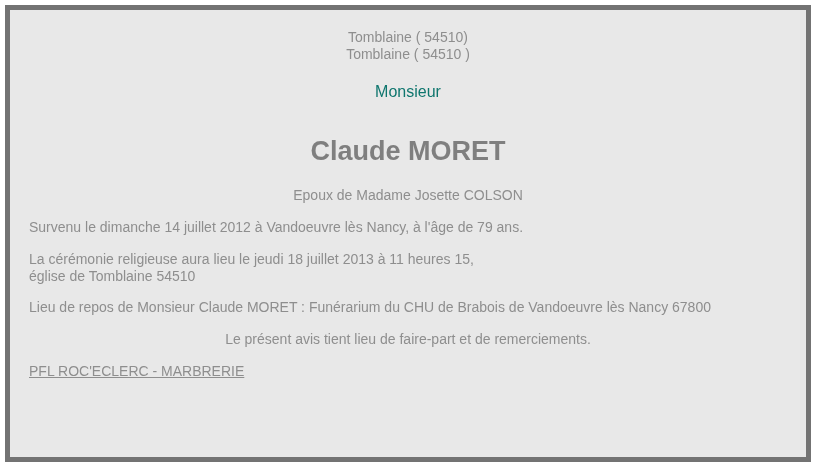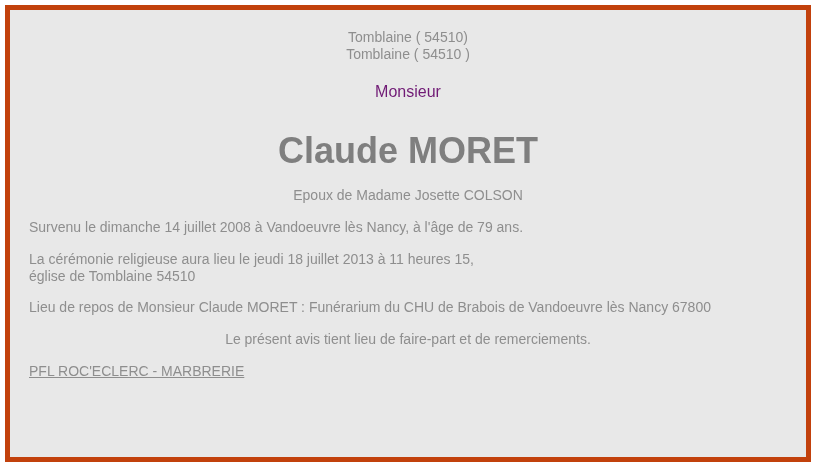--- a/index.html
+++ b/index.html
@@ -10,40 +10,40 @@
     height: 468px;
     font-family: "Liberation Sans", sans-serif;
   }
   .notice-frame {
     position: absolute;
     top: 5px;
     left: 5px;
     width: 806px;
     height: 457px;
     box-sizing: border-box;
-    border: 5px solid #c2410c;
+    border: 5px solid #737373;
     background: #e8e8e8;
     overflow: hidden;
   }
   .notice-content {
     padding: 0 19px;
     color: #8e8e8e;
     font-size: 14px;
     line-height: 17px;
   }
   .notice-content p {
     margin: 0;
   }
   .center { text-align: center; }
   .left   { text-align: left; }
 
   .location-block   { margin-top: 19px !important; }
   .intro            { margin-top: 14px !important; }
-  .civility         { margin-top: 19px !important; font-size: 16px; line-height: 19px; color: #701a75; }
-  .deceased-name    { margin-top: 33px !important; font-size: 36px; line-height: 34px; font-weight: bold; color: #7f7f7f; }
+  .civility         { margin-top: 19px !important; font-size: 16px; line-height: 19px; color: #0f766e; }
+  .deceased-name    { margin-top: 33px !important; font-size: 27px; line-height: 34px; font-weight: bold; color: #7f7f7f; }
   .spouse           { margin-top: 19px !important; }
   .death-line       { margin-top: 15px !important; }
   .ceremony-block   { margin-top: 15px !important; }
   .repose-line      { margin-top: 14px !important; }
   .closing-line     { margin-top: 15px !important; }
   .funeral-home     { margin-top: 15px !important; text-decoration: underline; }
   .funeral-company  { margin-top: 14px !important; }
 </style>
 </head>
 <body>
@@ -56,21 +56,21 @@
       <span>Tomblaine ( 54510 )</span>
     </p>
 
 
     <p class="center civility">Monsieur</p>
 
     <p class="center deceased-name">Claude MORET</p>
 
     <p class="center spouse">Epoux de Madame Josette COLSON</p>
 
-    <p class="left death-line">Survenu le dimanche 14 juillet 2008 à Vandoeuvre lès Nancy, à l'âge de 79 ans.</p>
+    <p class="left death-line">Survenu le dimanche 14 juillet 2012 à Vandoeuvre lès Nancy, à l'âge de 79 ans.</p>
 
     <p class="left ceremony-block">
       <span>La cérémonie religieuse aura lieu le jeudi 18 juillet 2013 à 11 heures 15,</span><br>
       <span>église de Tomblaine 54510</span>
     </p>
 
     <p class="left repose-line">Lieu de repos de Monsieur Claude MORET : Funérarium du CHU de Brabois de Vandoeuvre lès Nancy 67800</p>
 
     <p class="center closing-line">Le présent avis tient lieu de faire-part et de remerciements.</p>
 

